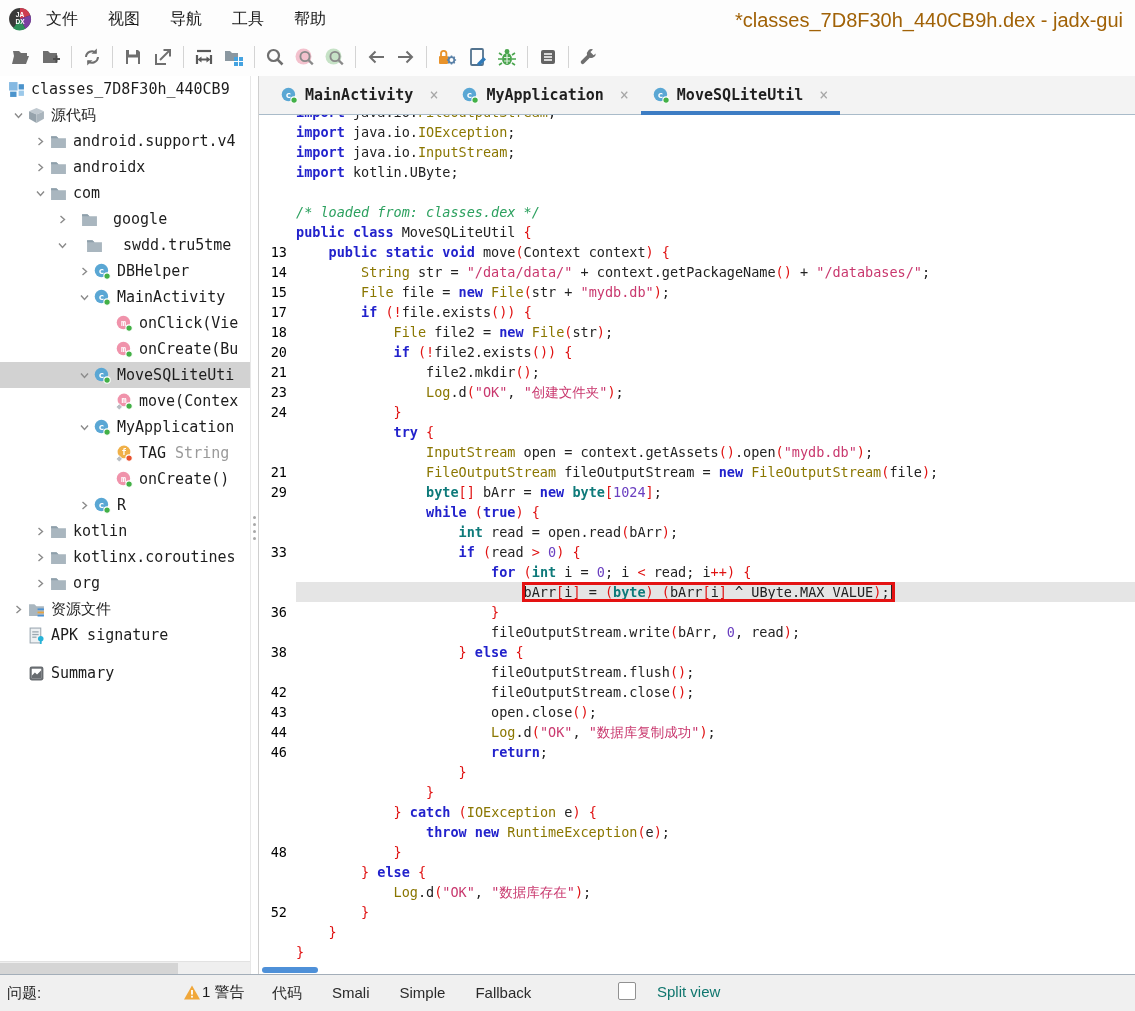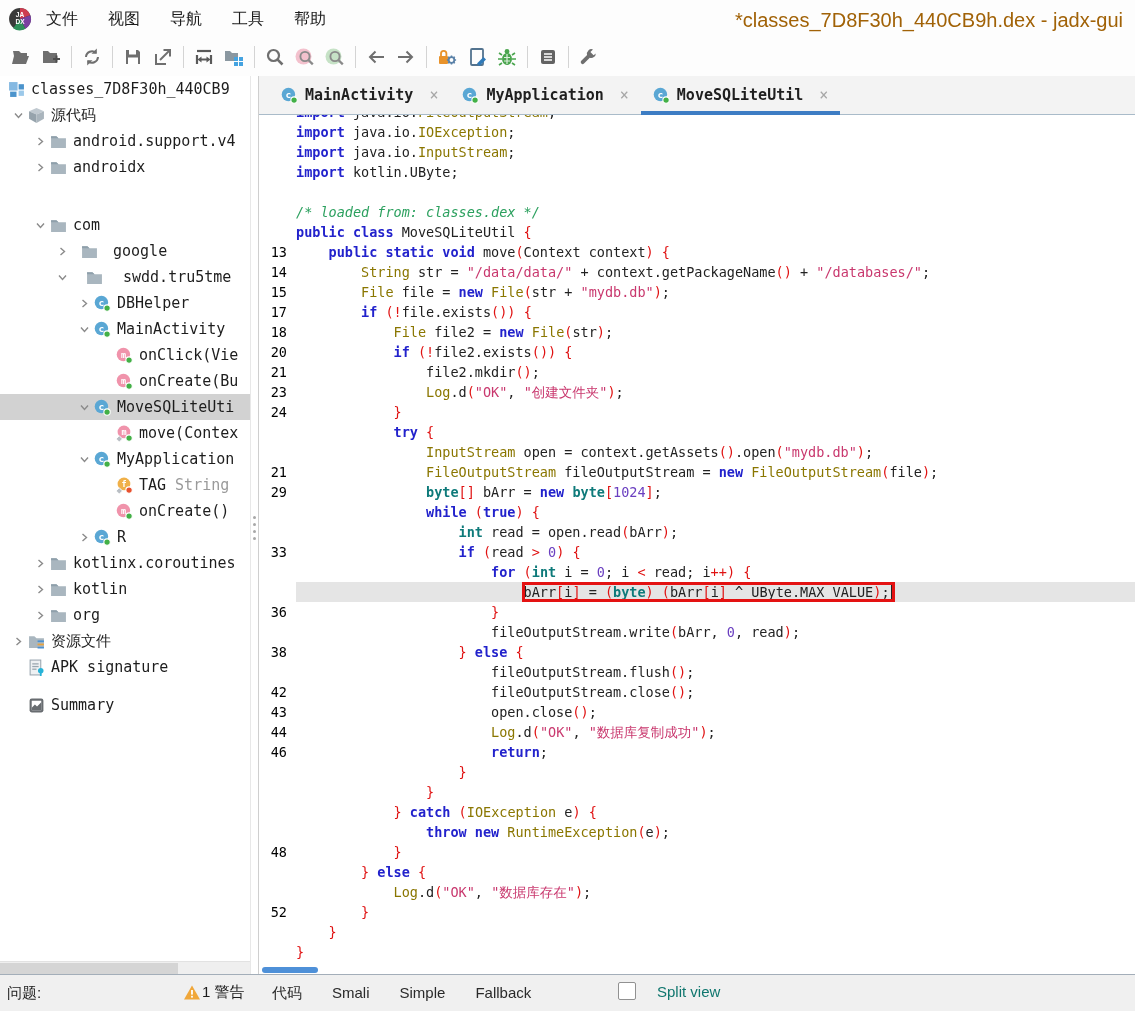--- a/index.html
+++ b/index.html
@@ -261,21 +261,21 @@
             </svg>
           </span>
           <span class="ticon">
             <svg width="17" height="17" viewBox="0 0 16 16">
               <path d="M1 3 h5 l2 2 h7 v9 H1 z" fill="#a9b6bf"></path>
               <path d="M1 3 h5 l2 2 H1 z" fill="#8fa0ab"></path>
             </svg>
           </span>
           <span class="tlabel">androidx</span>
         </div>
-        <div class="trow" style="padding-left: 30px; margin-top: 32px;">
+        <div class="trow" style="padding-left: 30px;">
           <span class="tarrow">
             <svg width="11" height="11" viewBox="0 0 11 11">
               <polyline points="2,3.5 5.5,7.5 9,3.5" fill="none" stroke="#8b8b8b" stroke-width="1.4"></polyline>
             </svg>
           </span>
           <span class="ticon">
             <svg width="17" height="17" viewBox="0 0 16 16">
               <path d="M1 3 h5 l2 2 h7 v9 H1 z" fill="#a9b6bf"></path>
               <path d="M1 3 h5 l2 2 H1 z" fill="#8fa0ab"></path>
             </svg>
@@ -448,35 +448,35 @@
             <svg width="11" height="11" viewBox="0 0 11 11">
               <polyline points="3.5,2 7.5,5.5 3.5,9" fill="none" stroke="#8b8b8b" stroke-width="1.4"></polyline>
             </svg>
           </span>
           <span class="ticon">
             <svg width="17" height="17" viewBox="0 0 16 16">
               <path d="M1 3 h5 l2 2 h7 v9 H1 z" fill="#a9b6bf"></path>
               <path d="M1 3 h5 l2 2 H1 z" fill="#8fa0ab"></path>
             </svg>
           </span>
+          <span class="tlabel">kotlin</span>
+        </div>
+        <div class="trow" style="padding-left: 30px;">
+          <span class="tarrow">
+            <svg width="11" height="11" viewBox="0 0 11 11">
+              <polyline points="3.5,2 7.5,5.5 3.5,9" fill="none" stroke="#8b8b8b" stroke-width="1.4"></polyline>
+            </svg>
+          </span>
+          <span class="ticon">
+            <svg width="17" height="17" viewBox="0 0 16 16">
+              <path d="M1 3 h5 l2 2 h7 v9 H1 z" fill="#a9b6bf"></path>
+              <path d="M1 3 h5 l2 2 H1 z" fill="#8fa0ab"></path>
+            </svg>
+          </span>
           <span class="tlabel">kotlinx.coroutines</span>
-        </div>
-        <div class="trow" style="padding-left: 30px;">
-          <span class="tarrow">
-            <svg width="11" height="11" viewBox="0 0 11 11">
-              <polyline points="3.5,2 7.5,5.5 3.5,9" fill="none" stroke="#8b8b8b" stroke-width="1.4"></polyline>
-            </svg>
-          </span>
-          <span class="ticon">
-            <svg width="17" height="17" viewBox="0 0 16 16">
-              <path d="M1 3 h5 l2 2 h7 v9 H1 z" fill="#a9b6bf"></path>
-              <path d="M1 3 h5 l2 2 H1 z" fill="#8fa0ab"></path>
-            </svg>
-          </span>
-          <span class="tlabel">kotlin</span>
         </div>
         <div class="trow" style="padding-left: 30px;">
           <span class="tarrow">
             <svg width="11" height="11" viewBox="0 0 11 11">
               <polyline points="3.5,2 7.5,5.5 3.5,9" fill="none" stroke="#8b8b8b" stroke-width="1.4"></polyline>
             </svg>
           </span>
           <span class="ticon">
             <svg width="17" height="17" viewBox="0 0 16 16">
               <path d="M1 3 h5 l2 2 h7 v9 H1 z" fill="#a9b6bf"></path>

